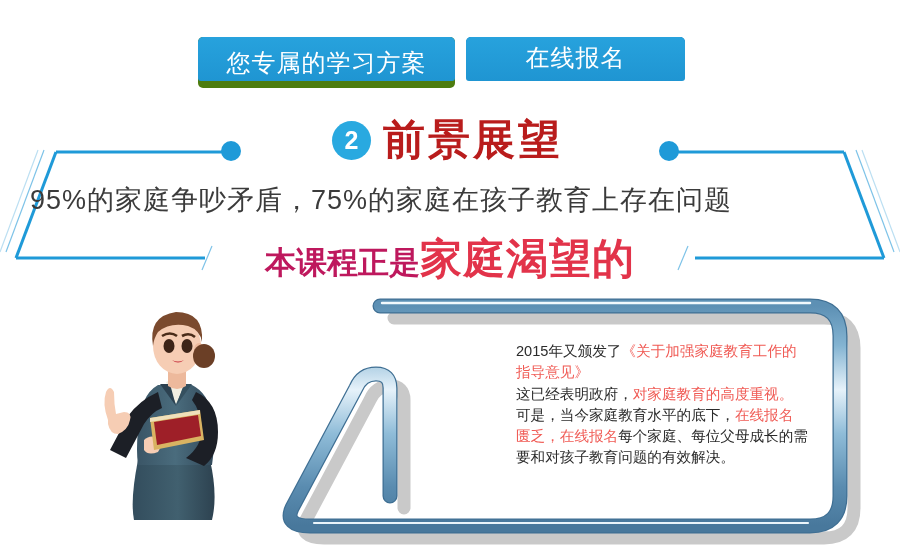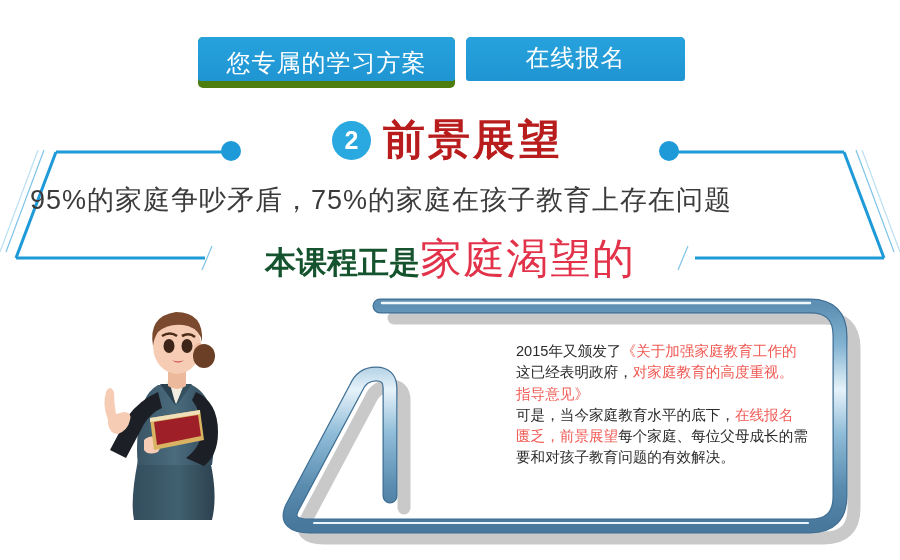--- a/index.html
+++ b/index.html
@@ -103,27 +103,27 @@
     left: 0;
     top: 233px;
     width: 900px;
     text-align: center;
     white-space: nowrap;
     line-height: 52px;
   }
   #tagline .tag-black {
     font-size: 31px;
     font-weight: bold;
-    color: #14532d;
+    color: #be185d;
     letter-spacing: 0px;
     vertical-align: baseline;
   }
   #tagline .tag-red {
     font-size: 42px;
-    font-weight: normal;
+    font-weight: bold;
     letter-spacing: 1px;
     vertical-align: baseline;
   }
 
   
   .deco-svg {
     position: absolute;
     pointer-events: none;
   }
   #deco-left  { left: 0px;   top: 120px; }
@@ -267,30 +267,30 @@
     <path d="M 112 7
              L 540 7" fill="none" stroke="#f2f9fd" stroke-width="2.4" stroke-linecap="round"></path>
     <path d="M 44 227 L 538 227" fill="none" stroke="#eaf5fb" stroke-width="2.2" stroke-linecap="round"></path>
   </svg>
 
   <div id="body-text">
     <p>
       <span>2015年又颁发了</span><span class="red">《关于加强家庭教育工作的</span>
     </p>
     <p>
+      <span class="red">指导意见》</span>
+    </p>
+    <p>
       <span>这已经表明政府，</span><span class="red">对家庭教育的高度重视。</span>
     </p>
     <p>
-      <span class="red">指导意见》</span>
-    </p>
-    <p>
       <span>可是，当今家庭教育水平的底下，</span><span class="red">在线报名</span>
     </p>
     <p>
-      <span class="red">匮乏，前景展望</span><span>每个家庭、每位父母成长的需</span>
+      <span class="red">匮乏，在线报名</span><span>每个家庭、每位父母成长的需</span>
     </p>
     <p>
       <span>要和对孩子教育问题的有效解决。</span>
     </p>
   </div>
 
   <svg id="teacher" width="170" height="260" viewBox="0 0 170 260">
     <defs>
       <linearGradient id="skirtG" x1="0" y1="0" x2="1" y2="0">
         <stop offset="0%" stop-color="#334d5d"></stop>

